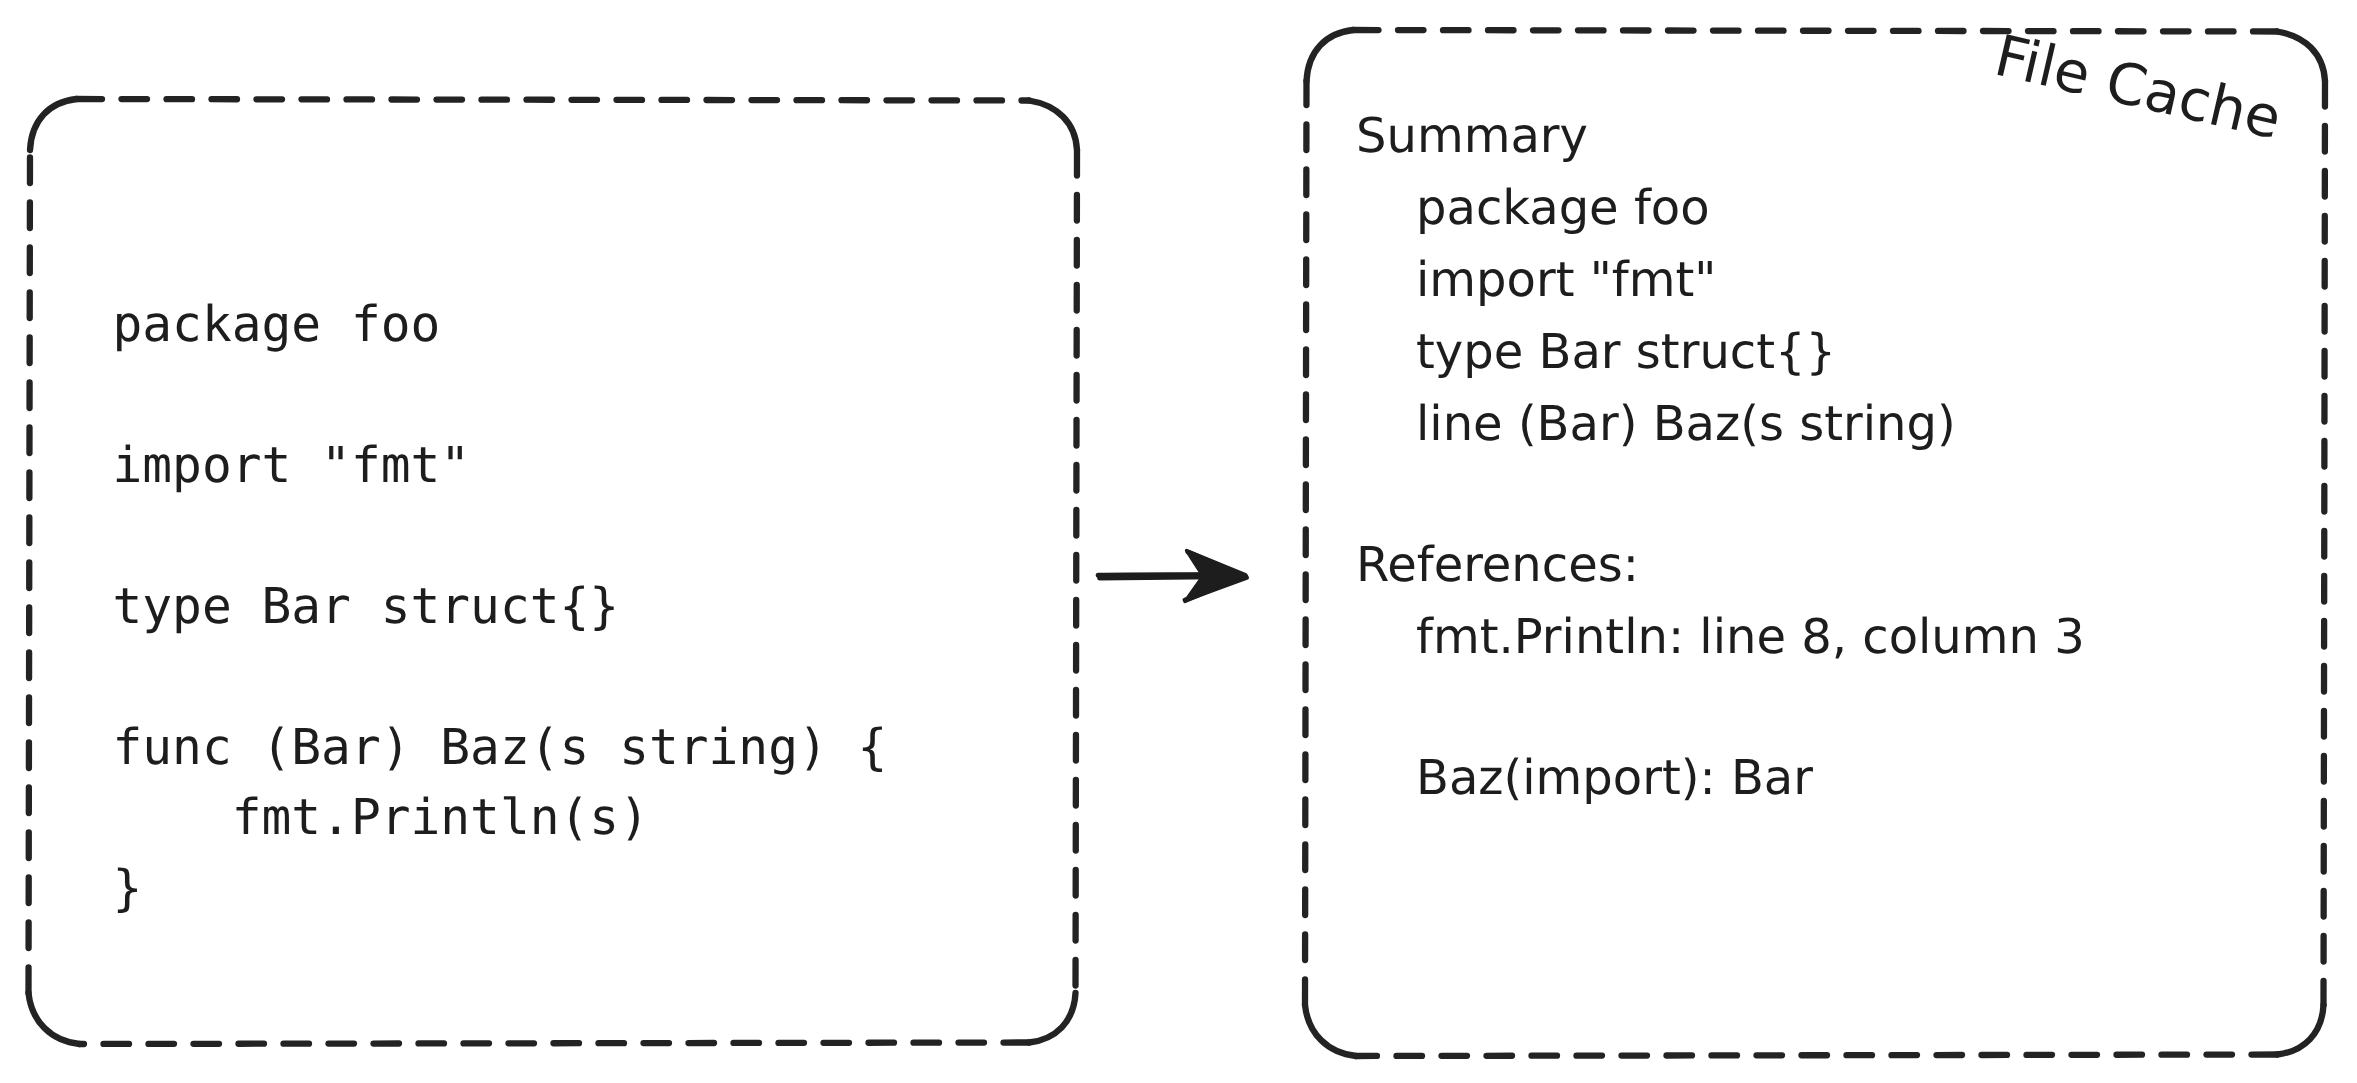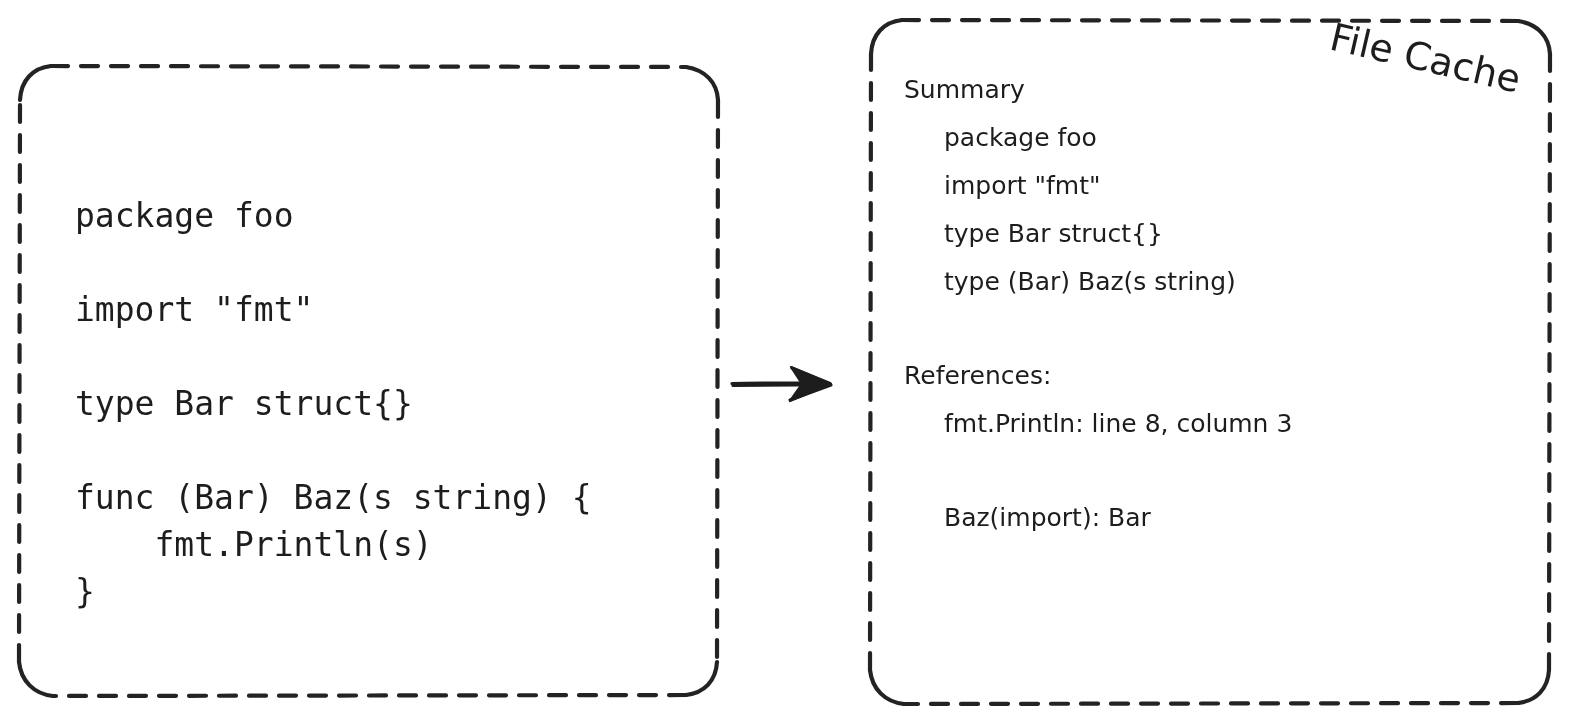--- a/index.html
+++ b/index.html
@@ -82,21 +82,21 @@
     transform-origin: 100% 50%;
     white-space: nowrap;
   }
   #cache-body {
     position: absolute;
     left: 36px;
     top: 48px;
     width: 600px;
   }
   .cache-line {
-    font-size: 25px;
+    font-size: 32px;
     line-height: 48px;
     white-space: pre;
   }
   .cache-line.head { margin-left: 0px; }
   .cache-line.indent { margin-left: 40px; }
   .cache-gap { height: 46px; }
 
   
   #flow-arrow {
     position: absolute;
@@ -170,21 +170,21 @@
     </svg>
 
     <div id="cache-title" class="hand">File Cache</div>
 
     <div id="cache-body">
 
       <div class="cache-line head hand">Summary</div>
       <div class="cache-line indent hand">package foo</div>
       <div class="cache-line indent hand">import "fmt"</div>
       <div class="cache-line indent hand">type Bar struct{}</div>
-      <div class="cache-line indent hand">type (Bar) Baz(s string)</div>
+      <div class="cache-line indent hand">line (Bar) Baz(s string)</div>
 
       <div class="cache-gap"></div>
 
       <div class="cache-line head hand">References:</div>
       <div class="cache-line indent hand">fmt.Println: line 8, column 3</div>
 
       <div class="cache-gap"></div>
 
       <div class="cache-line indent hand">Baz(import): Bar</div>
 

